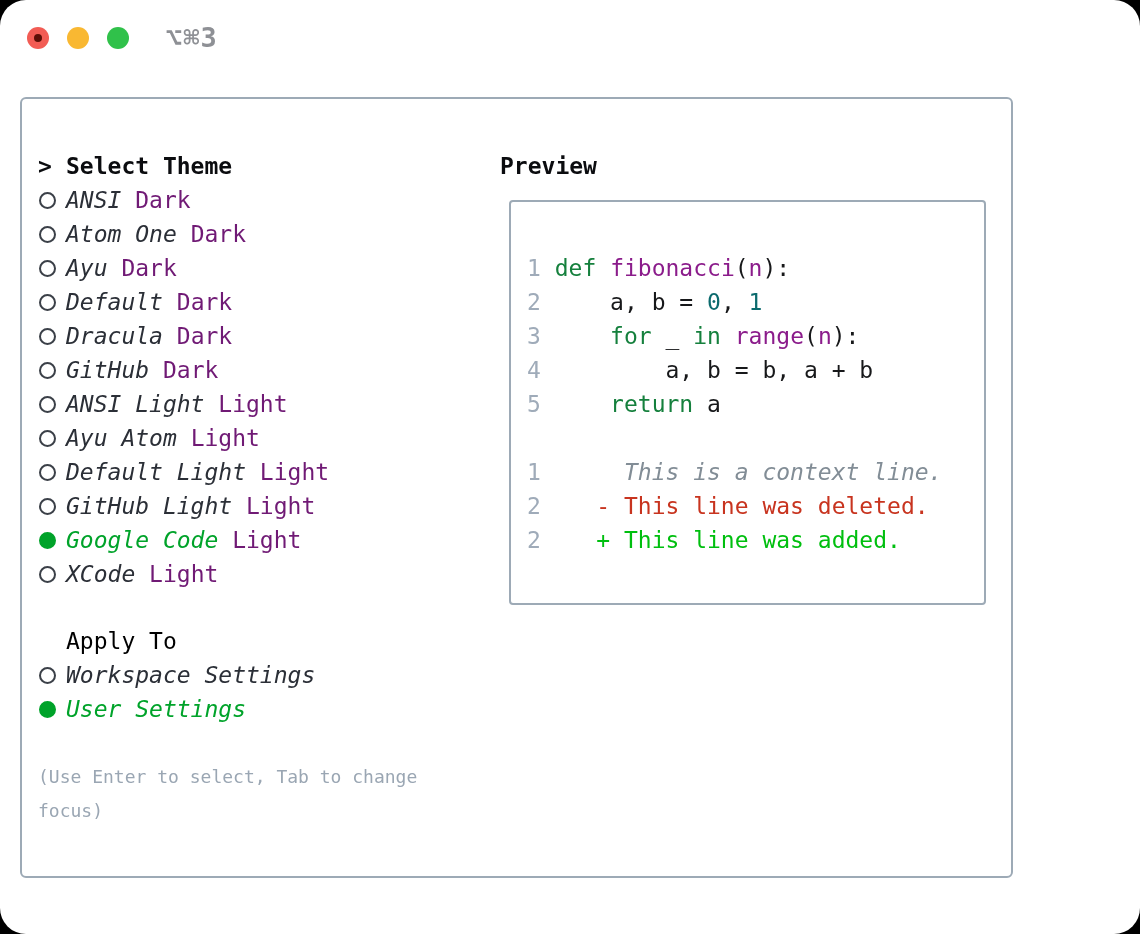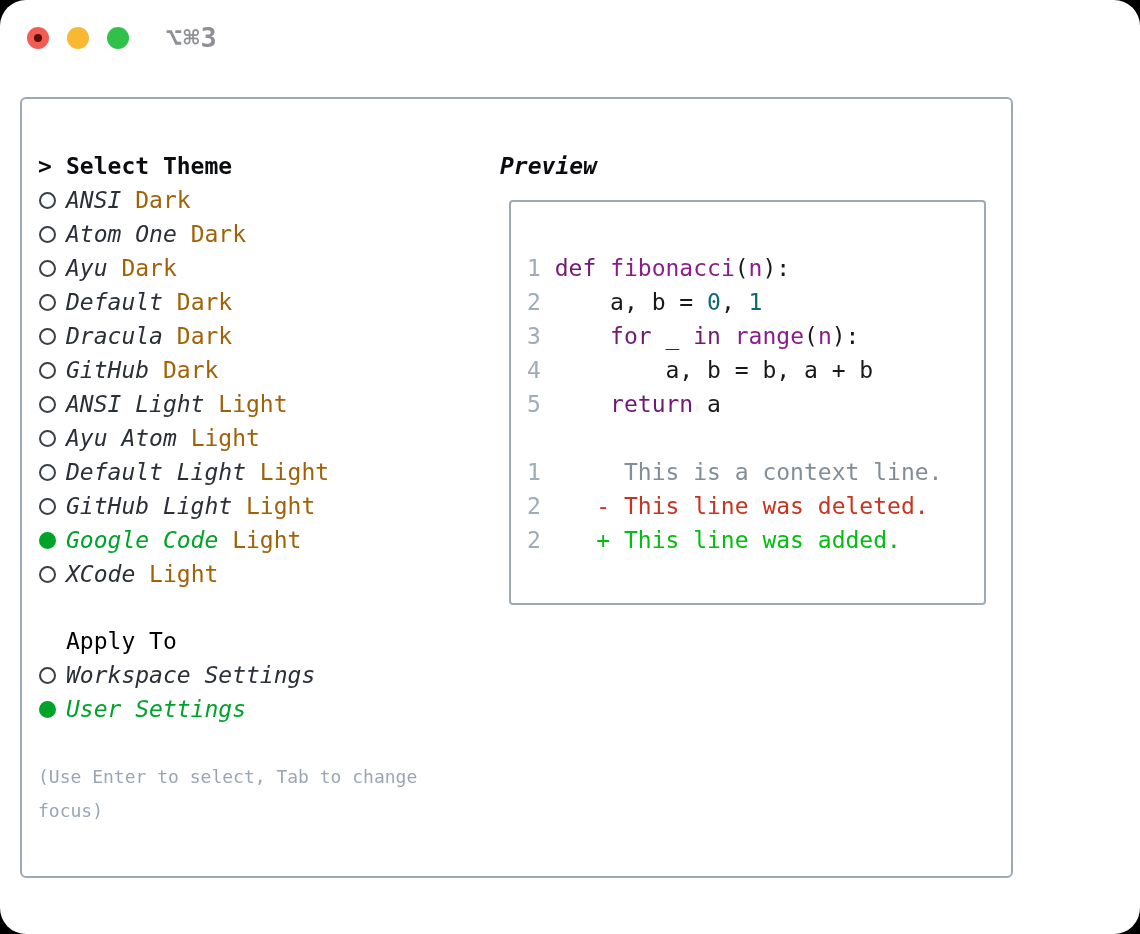--- a/index.html
+++ b/index.html
@@ -30,46 +30,46 @@
   
   .col-left{position:absolute;left:38px;top:149px;font-size:23px;}
   .row{display:flex;align-items:center;height:34px;white-space:pre;}
   .slot{width:28px;display:flex;align-items:center;flex:none;}
   .cursor{font-weight:bold;color:#0b0c0f;}
   .hdr{font-weight:bold;color:#0b0c0f;}
   .ring{width:13px;height:13px;border:2px solid #3b4048;border-radius:50%;margin-left:1px;box-sizing:content-box;}
   .ring.filled{background:#00a32a;border-color:#00a32a;}
   .nm{color:#2b2f37;font-style:italic;}
   .nm.sel{color:#00a32a;}
-  .vr{color:#a16207;text-align:center;}
+  .vr{color:#701a75;text-align:center;}
   .apply-hd{color:#000000;text-align:center;}
   .apply-section{position:absolute;left:38px;top:624px;font-size:23px;}
   .hint{
     position:absolute;left:38px;top:760px;width:440px;
     font-size:18px;line-height:34px;color:#9aa6b3;
   }
   
   .preview-label{
     position:absolute;left:500px;top:149px;height:34px;display:flex;align-items:center;
-    font-size:23px;font-weight:bold;color:#0b0c0f;font-style:italic;
+    font-size:23px;font-weight:bold;color:#0b0c0f;
   }
   .preview-box{
     position:absolute;left:509px;top:200px;width:477px;height:405px;
     box-sizing:border-box;border:2px solid #9daab6;border-radius:4px;background:#fff;overflow:hidden;
   }
   .code{
     margin:49px 0 0 16px;font-size:23px;line-height:34px;white-space:pre;
   }
   .cl{height:34px;}
   .tk-num{color:#9fabb9;}
   .tk-pl{color:#17181a;}
-  .tk-kw{color:#701a75;}
+  .tk-kw{color:#15803d;}
   .tk-fn{color:#8b1c8b;}
   .tk-lit{color:#0b6a6d;}
-  .tk-ctx{color:#828d96;}
+  .tk-ctx{color:#828d96;font-style:italic;}
   .tk-del{color:#c8341f;}
   .tk-add{color:#00bf0f;}
 </style>
 </head>
 <body>
 
 <div class="window">
 
   <div class="tl tl-close">
       <div class="dot"></div>

